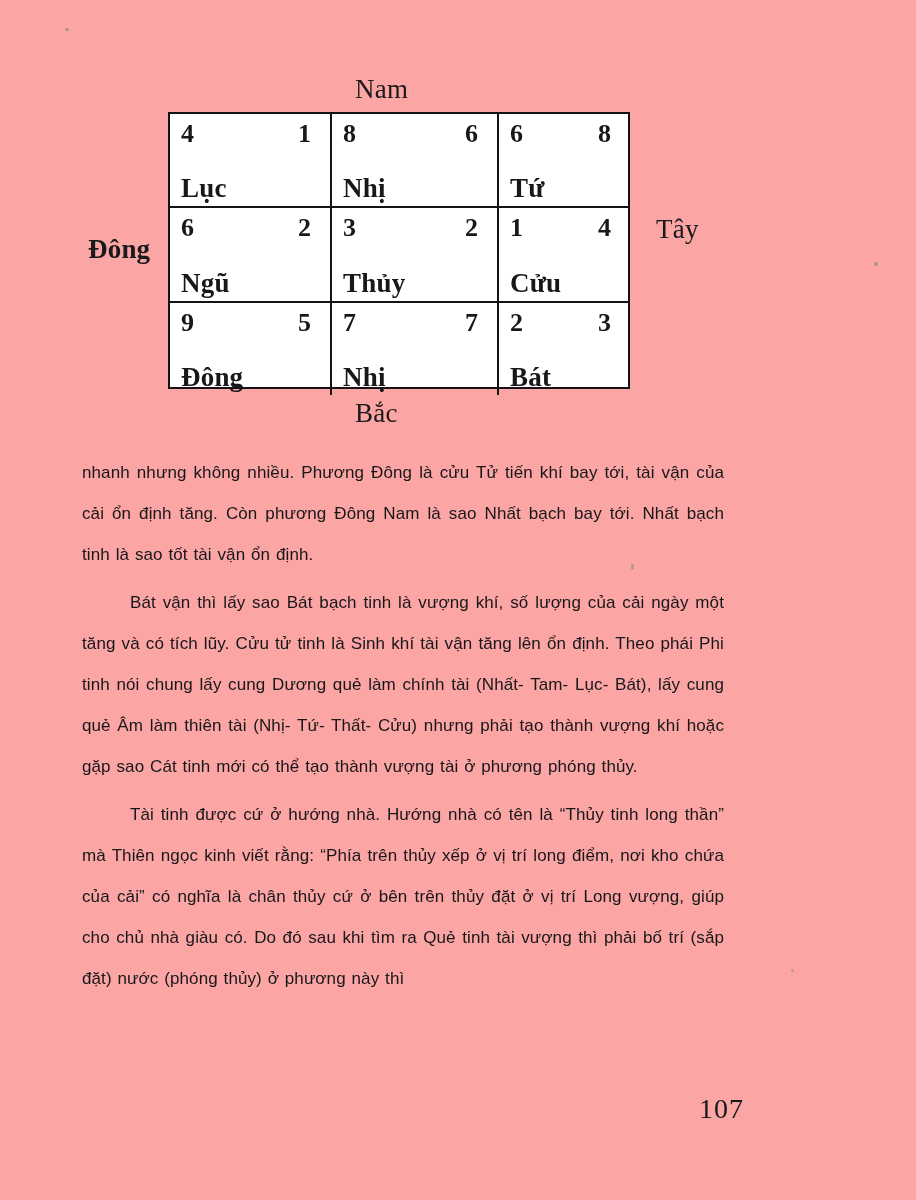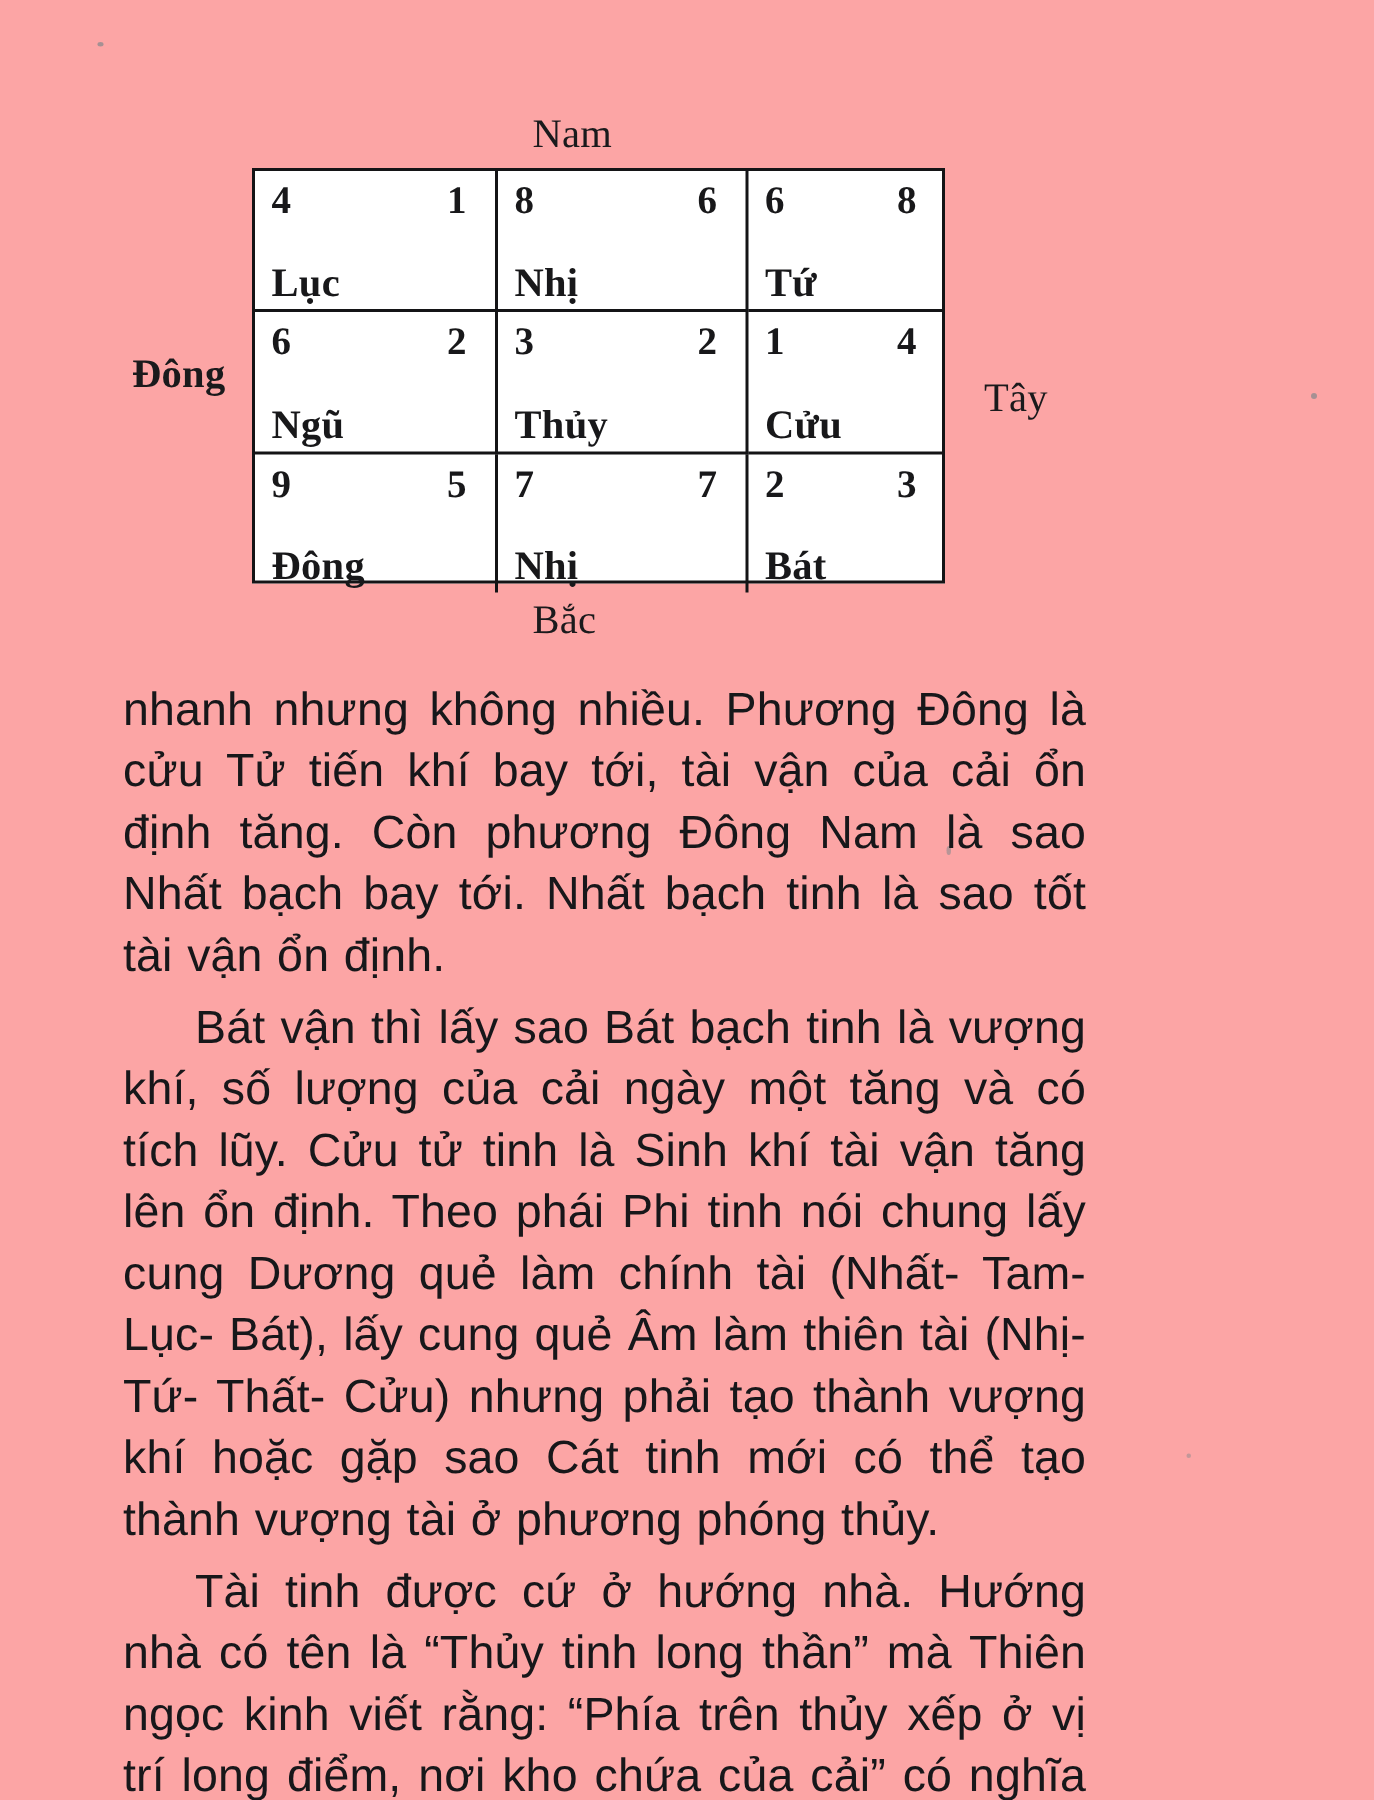--- a/index.html
+++ b/index.html
@@ -43,21 +43,21 @@
     position: absolute;
     font-family: "Liberation Serif", serif;
     font-size: 27px;
     color: #1a1a1c;
     letter-spacing: .2px;
     white-space: nowrap;
   }
   .dir-nam  { left: 355px; top: 74px; }
   .dir-bac  { left: 355px; top: 398px; }
   .dir-dong { left: 88px;  top: 214px; font-weight: 700; margin-top: 20px; }
-  .dir-tay  { left: 656px; top: 214px; margin-top: 36px; }
+  .dir-tay  { left: 656px; top: 214px; }
 
   .star-grid {
     position: absolute;
     left: 168px;
     top: 112px;
     width: 462px;
     height: 277px;
     border: 2.5px solid #141416;
     box-sizing: border-box;
     display: grid;
@@ -100,21 +100,21 @@
   .body-copy {
     position: absolute;
     left: 82px;
     top: 452px;
     width: 642px;
   }
 
   .body-copy p {
     margin: 0 0 7px 0;
     font-family: "Liberation Sans", sans-serif;
-    font-size: 31px;
+    font-size: 17px;
     line-height: 41px;
     text-align: justify;
     text-justify: inter-word;
     letter-spacing: .1px;
     color: #17171a;
     word-spacing: 1px;
   }
   .body-copy p.indent { text-indent: 48px; }
 
   
@@ -227,14 +227,15 @@
 
     </div>
   </div>
 
   <div class="body-copy">
     <p>nhanh nhưng không nhiều. Phương Đông là cửu Tử tiến khí bay tới, tài vận của cải ổn định tăng. Còn phương Đông Nam là sao Nhất bạch bay tới. Nhất bạch tinh là sao tốt tài vận ổn định.</p>
     <p class="indent">Bát vận thì lấy sao Bát bạch tinh là vượng khí, số lượng của cải ngày một tăng và có tích lũy. Cửu tử tinh là Sinh khí tài vận tăng lên ổn định. Theo phái Phi tinh nói chung lấy cung Dương quẻ làm chính tài (Nhất- Tam- Lục- Bát), lấy cung quẻ Âm làm thiên tài (Nhị- Tứ- Thất- Cửu) nhưng phải tạo thành vượng khí hoặc gặp sao Cát tinh mới có thể tạo thành vượng tài ở phương phóng thủy.</p>
     <p class="indent">Tài tinh được cứ ở hướng nhà. Hướng nhà có tên là “Thủy tinh long thần” mà Thiên ngọc kinh viết rằng: “Phía trên thủy xếp ở vị trí long điểm, nơi kho chứa của cải” có nghĩa là chân thủy cứ ở bên trên thủy đặt ở vị trí Long vượng, giúp cho chủ nhà giàu có. Do đó sau khi tìm ra Quẻ tinh tài vượng thì phải bố trí (sắp đặt) nước (phóng thủy) ở phương này thì</p>
   </div>
 
+  <div class="page-number">107</div>
 
 </div>
 
 </body></html>

